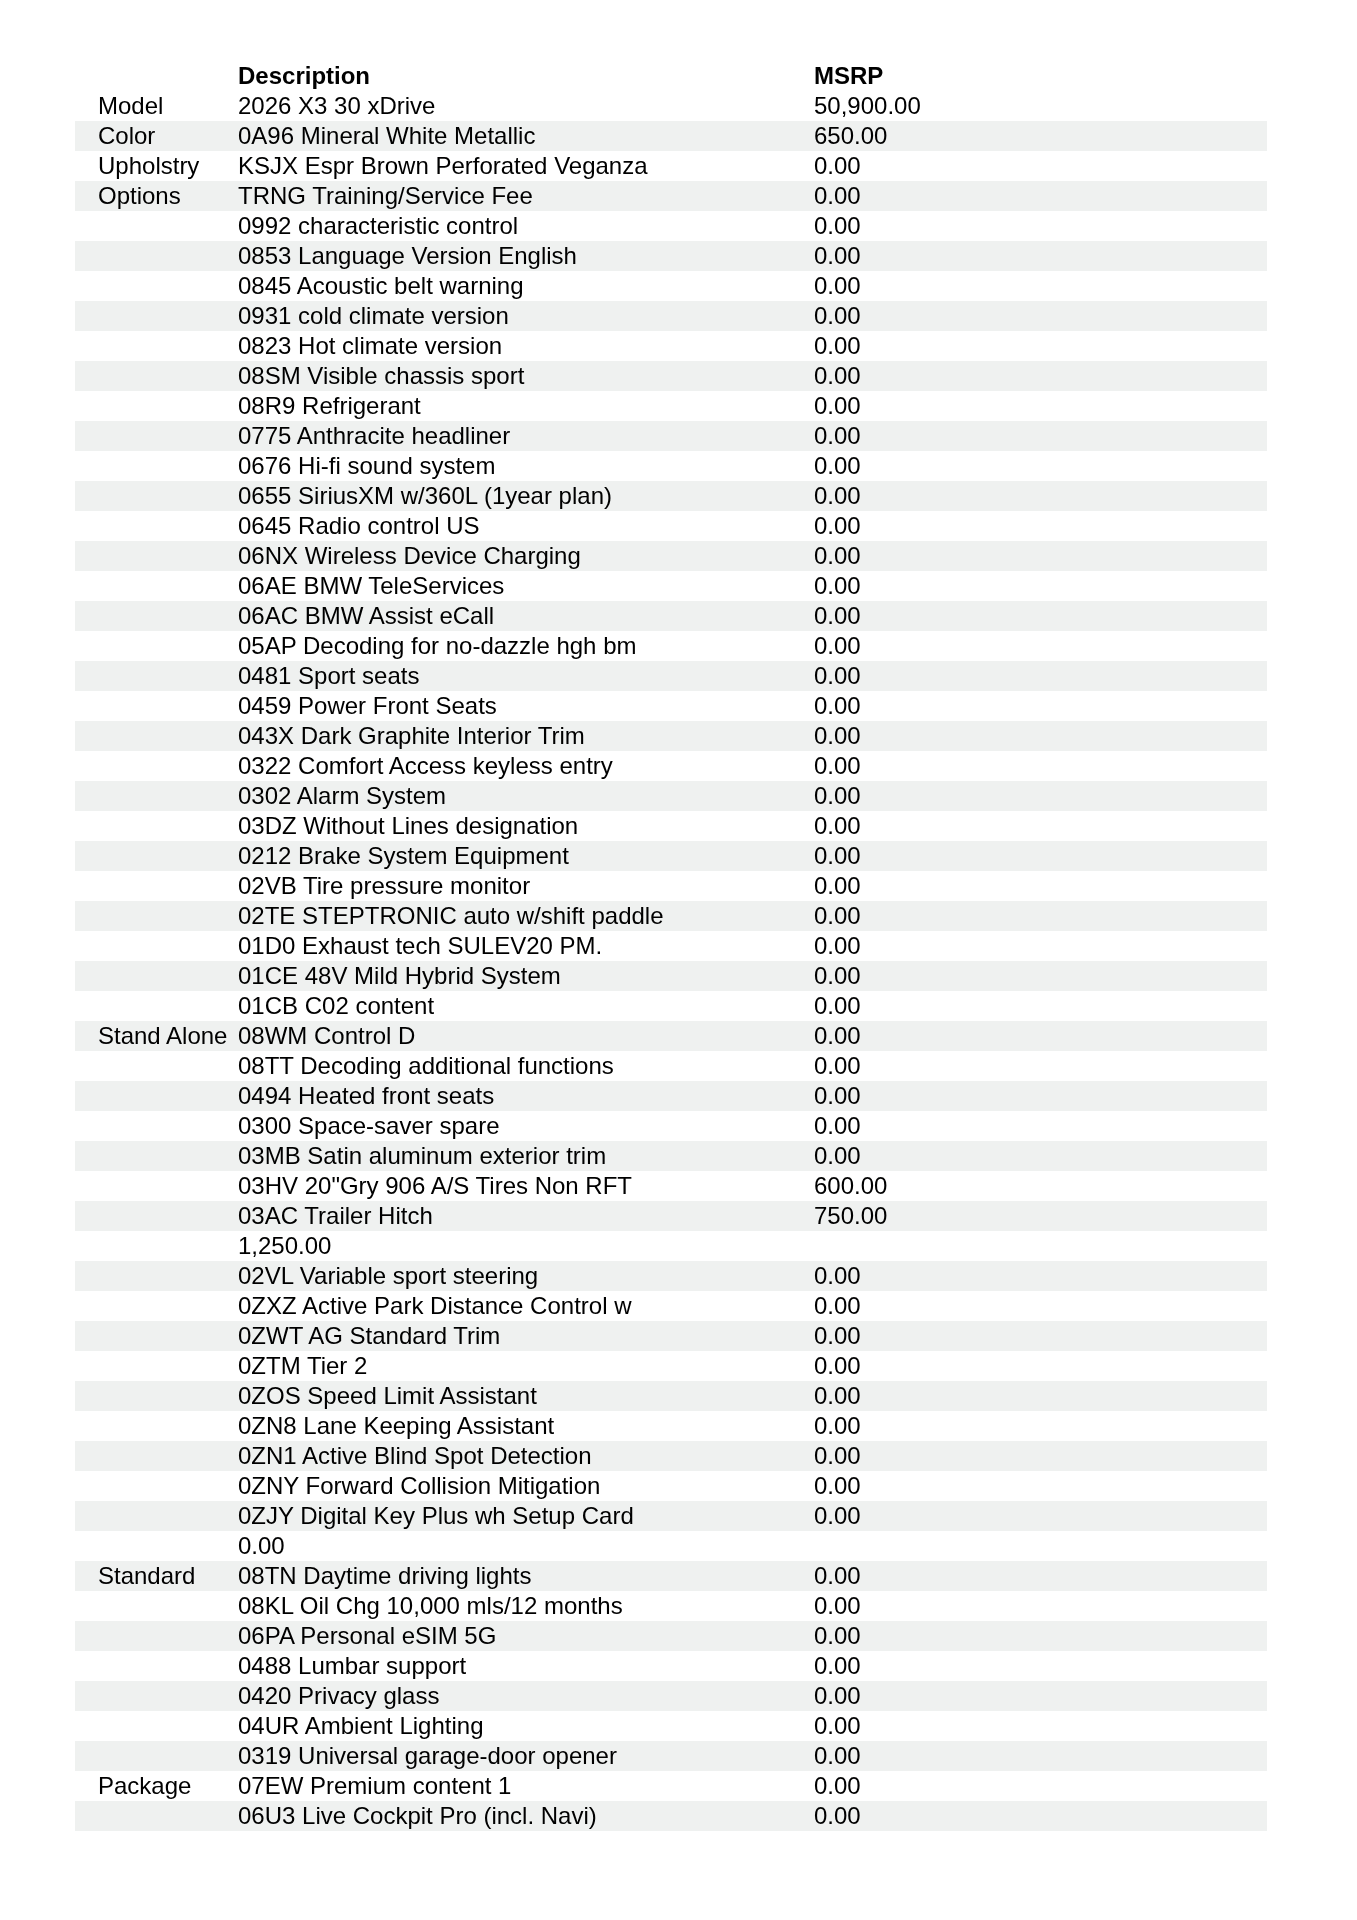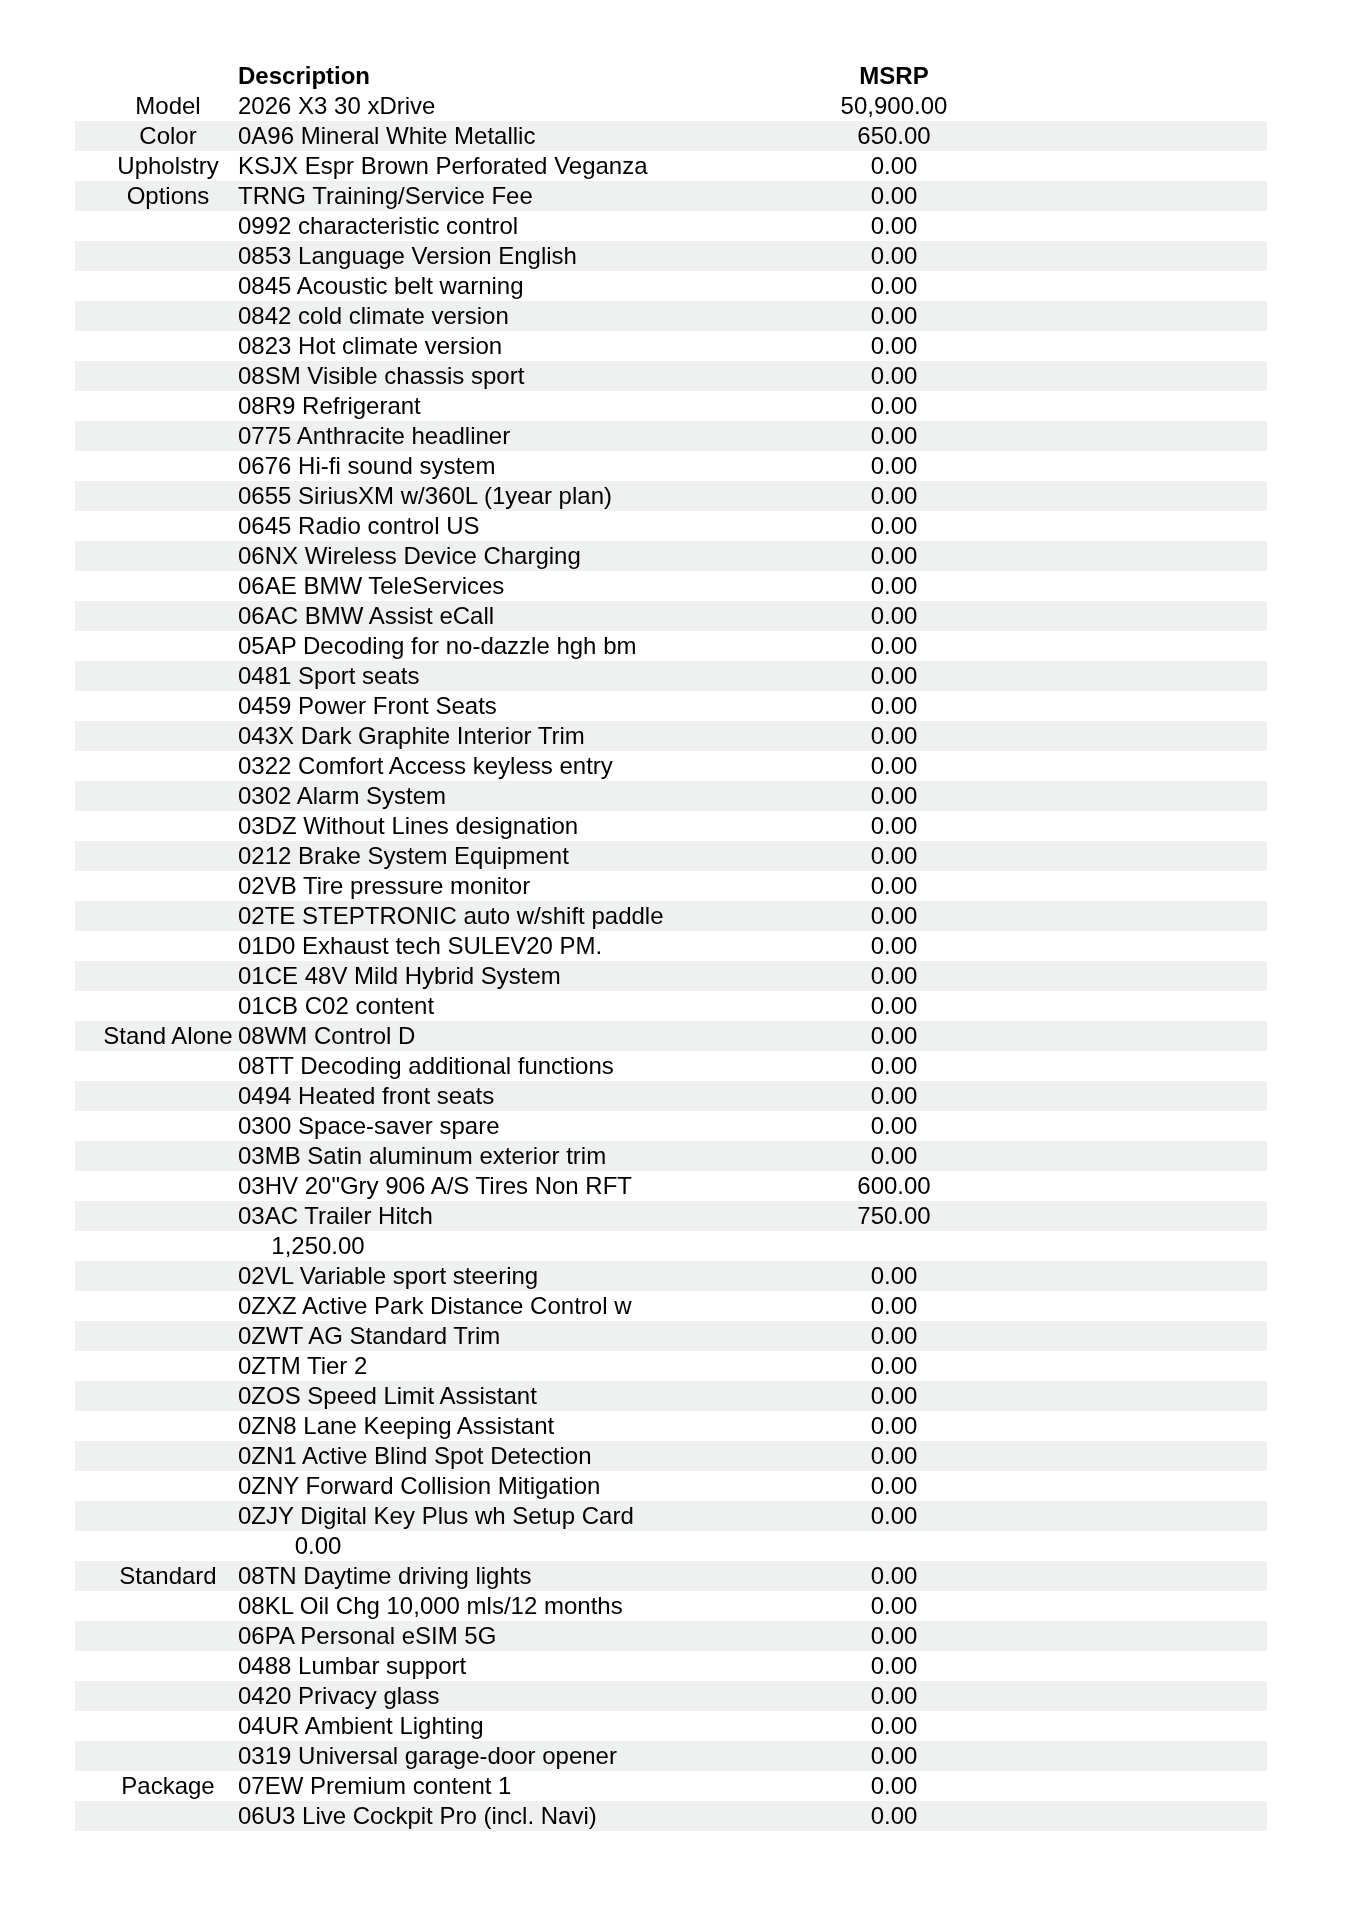--- a/index.html
+++ b/index.html
@@ -31,29 +31,28 @@
   }
   .row.striped {
     background: var(--stripe, #eff1f0);
   }
   .cell { overflow: hidden; }
   .cat {
     width: 163px;
     padding-left: 23px;
     box-sizing: border-box;
     flex: 0 0 auto;
-    text-align: center;
   }
   .desc {
     flex: 1 1 auto;
   }
   .msrp {
     width: 160px;
     flex: 0 0 auto;
-    text-align: center;
+    text-align: left;
   }
   .spacer {
     width: 293px;
     flex: 0 0 auto;
   }
   .header-row .desc,
   .header-row .msrp {
     font-weight: bold;
   }
 </style>
@@ -108,21 +107,21 @@
           <div class="cell spacer"></div>
         </div>
         <div class="row">
           <div class="cell cat"></div>
           <div class="cell desc">0845 Acoustic belt warning</div>
           <div class="cell msrp">0.00</div>
           <div class="cell spacer"></div>
         </div>
         <div class="row striped">
           <div class="cell cat"></div>
-          <div class="cell desc">0842 cold climate version</div>
+          <div class="cell desc">0931 cold climate version</div>
           <div class="cell msrp">0.00</div>
           <div class="cell spacer"></div>
         </div>
         <div class="row">
           <div class="cell cat"></div>
           <div class="cell desc">0823 Hot climate version</div>
           <div class="cell msrp">0.00</div>
           <div class="cell spacer"></div>
         </div>
         <div class="row striped">

